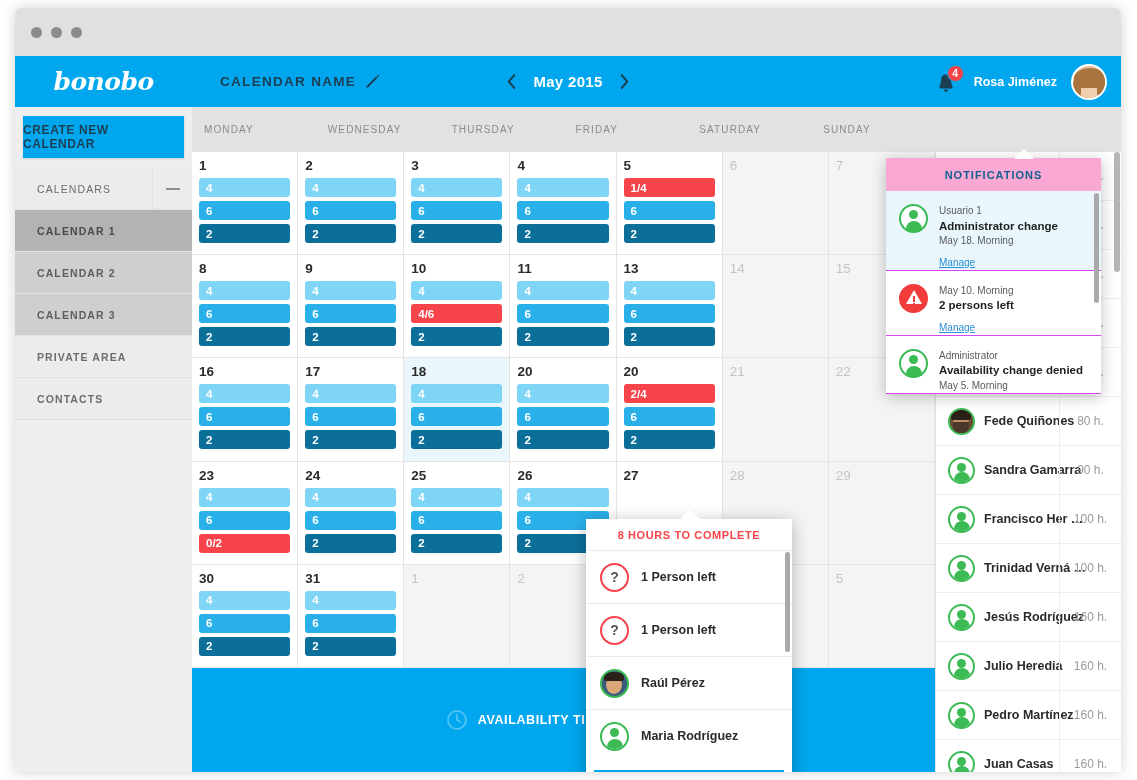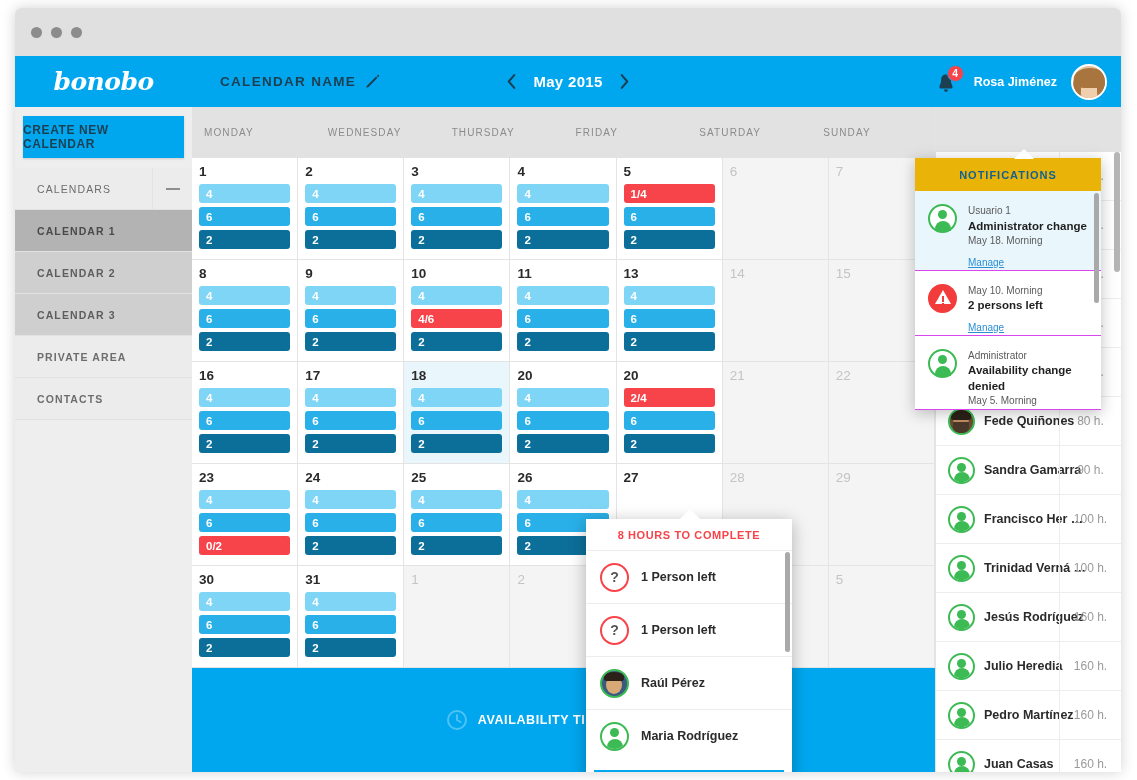--- a/index.html
+++ b/index.html
@@ -106,21 +106,21 @@
   .collapse-cell {
     position: absolute; right: 0; top: 0; width: 40px; height: 42px;
     border-left: 1px solid #e2e2e2;
     display: flex; align-items: center; justify-content: center;
   }
   .dash { width: 14px; height: 2px; background: #8e8e8e; }
   .sidebar-fill { position:absolute; left:0; right:0; bottom:0; top:409px; background:#eeeeee; }
   
   .calendar { flex: 1 1 auto; background: #f4f4f4; display: flex; flex-direction: column; min-width: 0;}
   .weekhead {
-    height: 51px; background: #e2e2e2; display: flex; flex: none;
+    height: 45px; background: #e2e2e2; display: flex; flex: none;
   }
   .weekhead .wh {
     flex: 1 1 0; font-size: 10px; letter-spacing: 1.1px; color: #8b8b8b;
     display: flex; align-items: center; padding-left: 12px;
   }
   .grid { flex: 1 1 auto; display: flex; flex-direction: column; }
   .grid-row { flex: 1 1 0; display: flex; min-height: 0; }
   .cell {
     flex: 1 1 0; border-right: 1px solid #e4e4e4; border-bottom: 1px solid #e4e4e4;
     padding: 6px 7px 0 7px; position: relative; min-width: 0;
@@ -181,22 +181,22 @@
   .ava.photo1 { background: #6b4a33; }
   .ava.photo1 .p-face { position:absolute; left:3px; top:4px; width:16px; height:18px; border-radius:50%; background:#c08e63;}
   .ava.photo1 .p-hair { position:absolute; left:1px; top:0px; width:20px; height:10px; border-radius:50% 50% 20% 20%; background:#2b2118;}
   .ava.photo1 .p-beard{ position:absolute; left:3px; top:12px; width:16px; height:11px; border-radius:0 0 50% 50%; background:#4a382a;}
   .rp-scrollbar {
     position: absolute; right: 1px; top: 0; width: 6px; height: 120px;
     background: #b5b5b5; border-radius: 3px;
   }
   
   .notif {
-    position: absolute; right: 20px; top: 51px; width: 186px;
-    background: #eab308; box-shadow: 0 3px 14px rgba(0,0,0,0.25); z-index: 30; margin-left: 12px;
+    position: absolute; right: 20px; top: 51px; width: 215px;
+    background: #f9a8d4; box-shadow: 0 3px 14px rgba(0,0,0,0.25); z-index: 30; margin-left: 12px;
   }
   .notif-arrow {
     position: absolute; right: 67px; top: -9px;
     width: 0; height: 0; border-left: 10px solid transparent;
     border-right: 10px solid transparent; border-bottom: 10px solid #fff;
   }
   .notif-title {
     height: 33px; display: flex; align-items: center; justify-content: center;
     font-size: 11px; font-weight: bold; color: #14618f; letter-spacing: 1px;
   }

